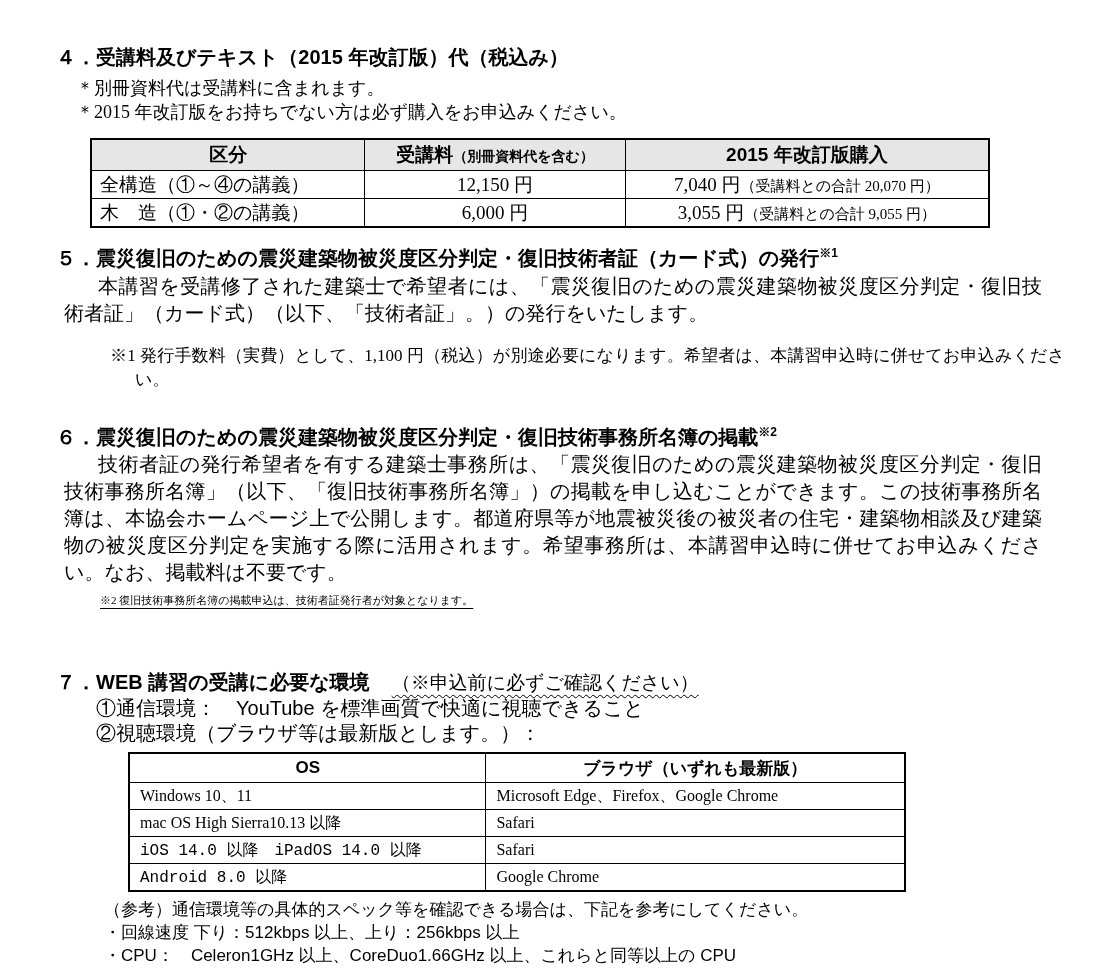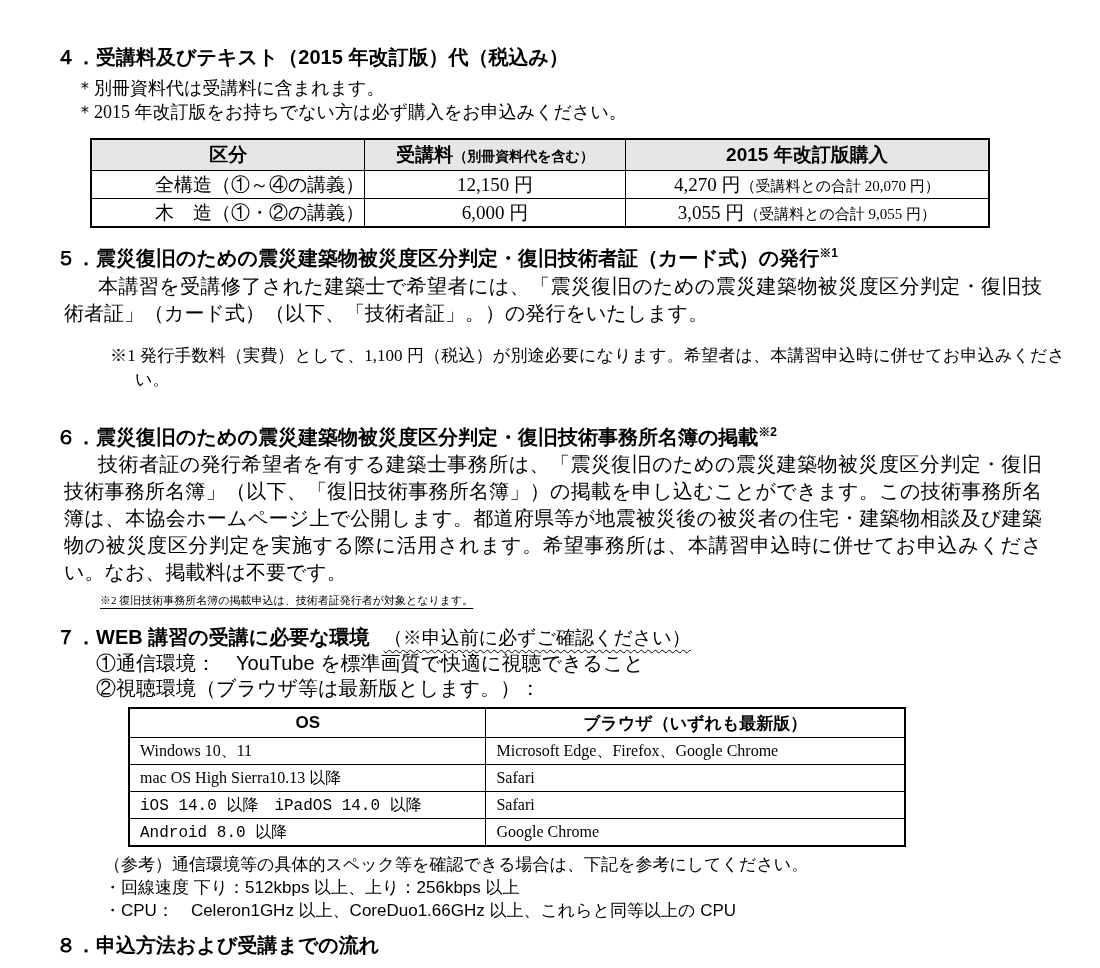--- a/index.html
+++ b/index.html
@@ -26,21 +26,21 @@
     border: 2px solid #000;
   }
   .fee-table th, .fee-table td { border: 1px solid #000; padding: 0; }
   .fee-table th {
     background: var(--header-bg);
     font-family: "Liberation Sans", sans-serif;
     font-size: 19px; font-weight: bold; height: 30px; text-align: center;
   }
   .fee-table th .sub { font-size: 14px; font-weight: bold; }
   .fee-table td { height: 27px; font-size: 19px; }
-  .cat-cell { text-align: right; padding-left: 8px !important; }
+  .cat-cell { text-align: left; padding-left: 8px !important; }
   .fee-cell { text-align: center; }
   .purchase-cell { text-align: center; white-space: nowrap; }
   .purchase-cell .note { font-size: 15px; }
 
   
   .body-para {
     font-size: 20px; line-height: 27px; margin: 2px 0 0 8px;
     width: 978px; text-align: justify; text-indent: 1.7em;
   }
   .fine-note {
@@ -49,21 +49,21 @@
     width: 930px; text-align: justify;
   }
   .underline-note {
     font-size: 11px; line-height: 24px; margin-left: 44px;
     text-decoration: underline; text-underline-offset: 4px;
   }
   .spacer-sm { height: 12px; }
   .spacer-xs { height: 10px; }
 
   
-  .heading-row { display: flex; align-items: baseline; gap: 14px; }
+  .heading-row { display: flex; align-items: baseline; gap: 22px; margin-top: 45px; }
   .heading-note {
     font-family: "Liberation Serif", serif; font-weight: normal;
     font-size: 19px;
     text-decoration: underline; text-decoration-style: wavy;
     text-decoration-thickness: 1px; text-underline-offset: 5px;
   }
   .env-item {
     font-family: "Liberation Sans", sans-serif;
     font-size: 20px; line-height: 25px; margin-left: 40px;
   }
@@ -110,21 +110,21 @@
         <tr>
           <th>区分</th>
           <th><span>受講料</span><span class="sub">（別冊資料代を含む）</span></th>
           <th>2015 年改訂版購入</th>
         </tr>
       </thead>
       <tbody>
         <tr>
           <td class="cat-cell">全構造（①～④の講義）</td>
           <td class="fee-cell">12,150 円</td>
-          <td class="purchase-cell"><span>4,270 円</span><span class="note">（受講料との合計 20,070 円）</span></td>
+          <td class="purchase-cell"><span>7,040 円</span><span class="note">（受講料との合計 20,070 円）</span></td>
         </tr>
         <tr>
           <td class="cat-cell">木　造（①・②の講義）</td>
           <td class="fee-cell">6,000 円</td>
           <td class="purchase-cell"><span>3,055 円</span><span class="note">（受講料との合計 9,055 円）</span></td>
         </tr>
       </tbody>
     </table>
   </section>
 

